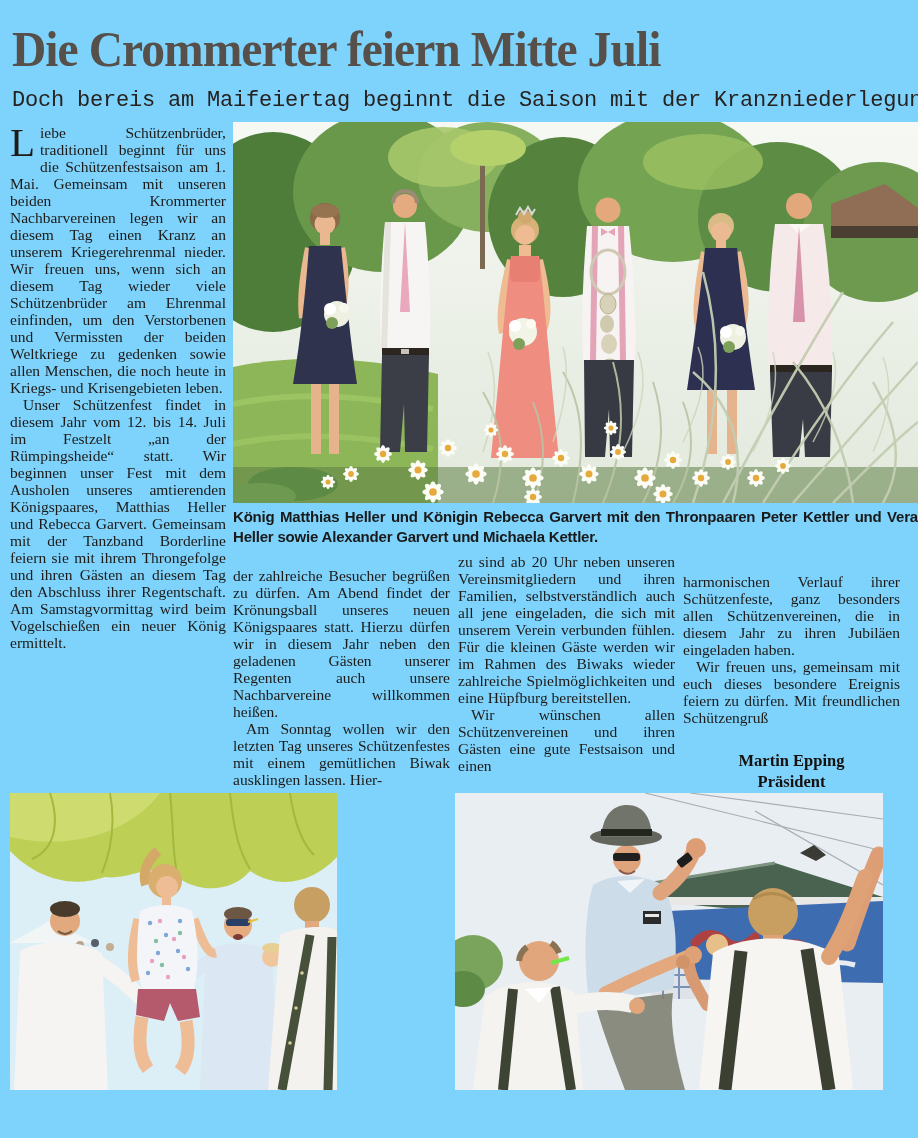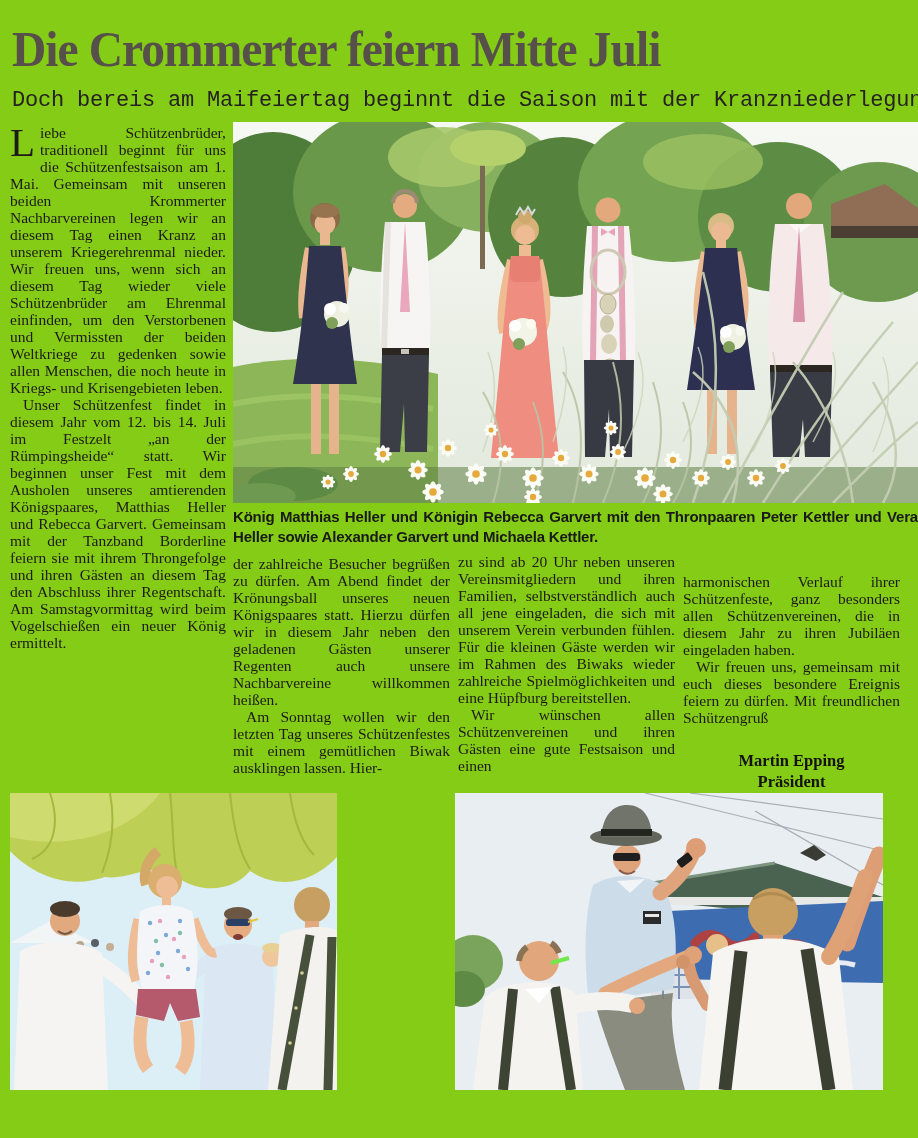--- a/index.html
+++ b/index.html
@@ -1,32 +1,32 @@
 <!DOCTYPE html>
 <html lang="de"><head>
 <meta charset="utf-8">
 <style>
   html,body{margin:0;padding:0;background:#fff;}
-  .page{position:relative;width:918px;height:1138px;background:#84cc16;overflow:hidden;
+  .page{position:relative;width:918px;height:1138px;background:#7dd3fc;overflow:hidden;
         font-family:"Liberation Serif", serif;color:#1d1a17;}
 
   .headline{position:absolute;left:12px;top:22px;margin:0;
             font-family:"Liberation Serif", serif;font-weight:bold;
             font-size:50px;line-height:54px;color:#57504a;letter-spacing:-1px;
             transform:scaleX(.95);transform-origin:left top;white-space:nowrap;}
   .subheadline{position:absolute;left:12px;top:88px;margin:0;
             font-family:Liberation Mono, monospace;font-weight:normal;
             font-size:22px;line-height:26px;color:#262220;letter-spacing:-.2px;white-space:nowrap;text-align:center;}
 
   .col{position:absolute;text-align:justify;font-size:15.5px;line-height:17px;
        color:#1d1a17;hyphens:auto;-webkit-hyphens:auto;}
   .col p{margin:0;}
   .col .indent{text-indent:13px;}
   .col1{left:10px;top:124px;width:216px;height:666px;}
-  .col2{left:233px;top:555px;width:217px;height:238px;}
+  .col2{left:233px;top:567px;width:217px;height:238px;}
   .col3{left:458px;top:553px;width:217px;height:238px;}
   .col4{left:683px;top:553px;width:217px;height:238px;margin-top:20px;}
 
   .dropcap{float:left;font-size:41px;line-height:33px;padding:2px 5px 0 0;
            font-weight:normal;color:#1d1a17;}
 
   .crosshead{margin:17px 0 11px 0;text-align:center;
              font-family:"Liberation Sans", sans-serif;font-weight:bold;
              font-size:19px;line-height:23px;color:#0f0e0d;letter-spacing:-.2px;}
 

